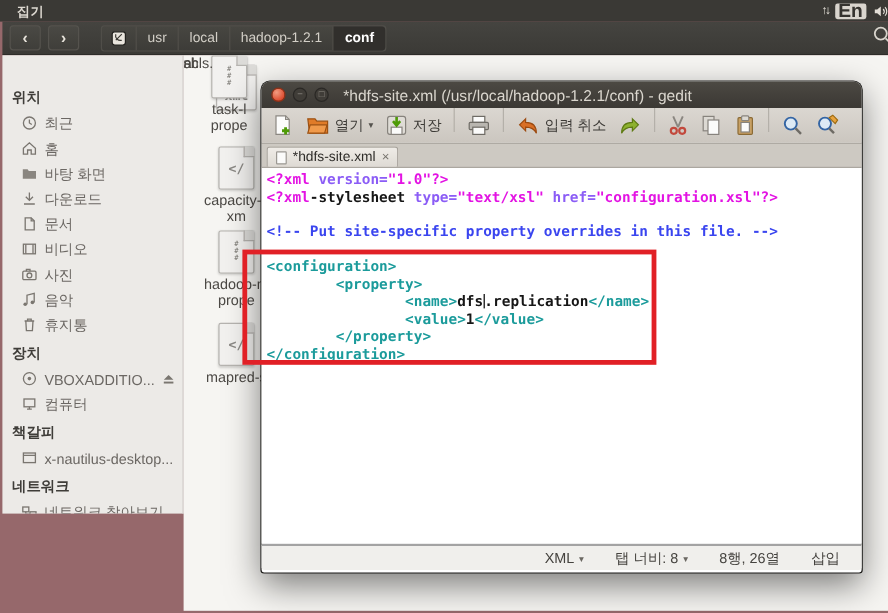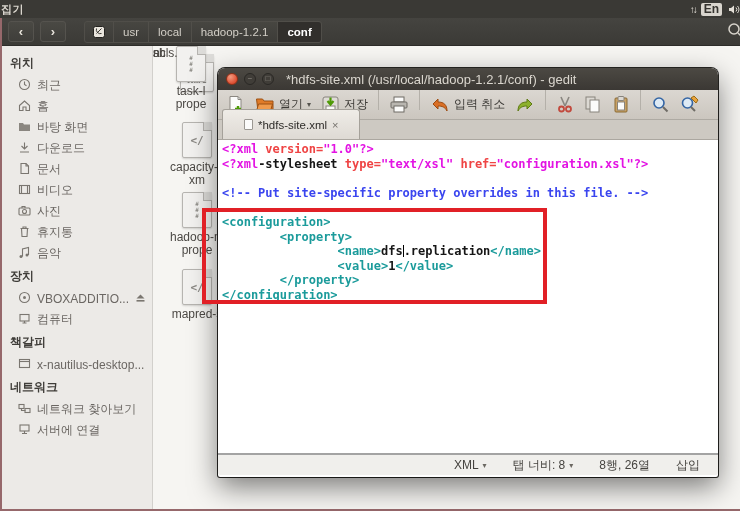--- a/index.html
+++ b/index.html
@@ -2,46 +2,46 @@
 <html><head>
 <meta charset="utf-8">
 <style>
   * { margin:0; padding:0; box-sizing:border-box; }
   html,body { width:740px; height:511px; overflow:hidden; }
   body { font-family:"Liberation Sans","DejaVu Sans",sans-serif; background:#96686B; position:relative; }
 
   
   .topbar { position:absolute; left:0; top:0; width:740px; height:18px; background:#3A3935;
             color:#DCD8D0; display:flex; align-items:center; font-size:11px; z-index:30; }
-  .topbar-title { padding-left:1px; font-weight:bold; letter-spacing:.5px; }
+  .topbar-title { padding-left:14px; font-weight:bold; letter-spacing:.5px; }
   .topbar-right { margin-left:auto; display:flex; align-items:center; gap:5px; padding-right:0; }
   .updown { font-size:10px; letter-spacing:-2px; color:#E6E2DA; }
-  .kbd-box { background:#D9D5CE; color:#35332F; font-size:12px; font-weight:bold;
+  .kbd-box { background:#D9D5CE; color:#35332F; font-size:16px; font-weight:bold;
              padding:0 3px; border-radius:2px; line-height:13px; }
   .speaker svg { display:block; }
 
   
   .fm-window { position:absolute; left:2px; top:18px; width:738px; height:491px; z-index:1; }
   .fm-toolbar { position:absolute; left:0; top:0; width:100%; height:28px;
                 background:linear-gradient(#454440,#3B3A36); border-bottom:1px solid #2D2C29;
                 display:flex; align-items:center; }
   .nav-btn { width:26px; height:21px; margin-left:6px; border:1px solid #55534E; border-radius:3px;
              background:linear-gradient(#4A4944,#3F3E3A); color:#E8E4DC; font-size:13px; font-weight:bold;
              display:flex; align-items:center; justify-content:center; }
   .breadcrumb { display:flex; align-items:center; margin-left:18px; height:22px;
                 border:1px solid #504E49; border-radius:3px; background:linear-gradient(#474641,#3D3C38); }
   .crumb { padding:0 9px; font-size:11.5px; color:#D3CFC7; height:100%; display:flex; align-items:center;
            border-right:1px solid #514F4A; }
   .crumb:last-child { border-right:none; }
   .crumb.icon-crumb { padding:0 7px; }
   .crumb.active { background:#312F2C; color:#FFFFFF; font-weight:bold; border-radius:0 3px 3px 0; }
   .fm-search { margin-left:auto; margin-right:-4px; }
 
-  .fm-sidebar { position:absolute; left:0; top:28px; width:151px; height:463px; background:#ECEAE7;
-                border-right:1px solid #D2D0CC; padding-top:5px; overflow:hidden; }
+  .fm-sidebar { position:absolute; left:0; top:28px; width:151px; height:382px; background:#ECEAE7;
+                border-right:1px solid #D2D0CC; padding-top:23px; overflow:hidden; }
   .sb-header { font-size:12px; font-weight:bold; color:#3F3D39; padding:4px 0 3px 8px; }
   .sb-item { display:flex; align-items:center; gap:6px; height:21px; padding-left:16px;
              font-size:12px; color:#6B6763; white-space:nowrap; }
   .sb-item svg { flex:0 0 auto; }
   .sb-eject { margin-left:auto; margin-right:10px; }
 
   .fm-content { position:absolute; left:151px; top:28px; width:587px; height:463px;
                 background:#F6F5F2; overflow:hidden; }
   .file-item { position:absolute; width:76px; text-align:center; }
   .page-icon { width:30px; height:36px; margin:0 auto 3px auto; background:#F2F1EF;
@@ -78,34 +78,34 @@
 
   .g-toolbar { height:30px; background:linear-gradient(#DBD7D1,#CBC6BF); border-bottom:1px solid #AEAAA3;
                display:flex; padding:0 5px; gap:4px; }
   .tb-btn { display:flex; align-items:center; gap:4px; padding:2px 3px; border-radius:3px; }
   .tb-label { font-size:12px; color:#3C3A36; white-space:nowrap; }
   .tb-caret { font-size:8px; color:#55534E; }
   .tb-sep { width:1px; height:20px; background:#B4B0A9; margin:0 3px; }
   .tb-btn svg { display:block; }
 
   .g-tabbar { height:20px; background:#CDC9C2; border-bottom:1px solid #ABA7A0; display:flex; align-items:flex-end; }
-  .g-tab { height:30px; margin-left:4px; background:linear-gradient(#EFECE7,#DEDAD4);
+  .g-tab { height:17px; margin-left:4px; background:linear-gradient(#EFECE7,#DEDAD4);
            border:1px solid #A5A19A; border-bottom:none; border-radius:3px 3px 0 0;
-           display:flex; align-items:center; gap:5px; padding:0 21px; }
+           display:flex; align-items:center; gap:5px; padding:0 7px; }
   .g-tab-label { font-size:11.5px; color:#2E2C29; }
   .g-tab-close { font-size:11px; color:#75726C; }
   .tab-doc-icon { width:9px; height:11px; background:#FBFBFA; border:1px solid #9B9892; border-radius:1px; }
 
   .g-editor { height:313px; background:#FFFFFF; padding:2px 0 0 4px; overflow:hidden; cursor:text; }
   .code-line { font-family:"DejaVu Sans Mono",monospace; font-size:12px; line-height:14.6px;
                height:14.6px; white-space:pre; }
   .code-line span { font-weight:bold; }
   .c-pi   { color:#E313E3; }
   .c-str  { color:#E313E3; }
-  .c-attr { color:#ef4444;text-align:center; }
+  .c-attr { color:#8b5cf6;text-align:center; }
   .c-tag  { color:#1B9B9B; }
   .c-com  { color:#3A45EF; }
   .c-plain{ color:#161616; }
   .c-caret{ display:inline-block; width:1px; height:12px; background:#000; vertical-align:-2px; }
 
   .g-statusbar { height:22px; background:#F0EFEC; border-top:2px solid #a3a3a3; border-radius:0 0 2px 2px;
                  display:flex; align-items:center; justify-content:flex-end; gap:26px; padding-right:18px;
                  font-size:12px; color:#45433F; }
   .sb-caret { font-size:8px; color:#6B6862; margin-left:4px; }
   .status-item { display:flex; align-items:center; }
@@ -199,31 +199,31 @@
       <div class="sb-item">
         <span><svg width="13" height="13" viewBox="0 0 13 13">
             <rect x="1" y="4" width="11" height="7" rx="1" fill="none" stroke="#7A7670" stroke-width="1.1"></rect>
             <circle cx="6.5" cy="7.5" r="2" fill="none" stroke="#7A7670" stroke-width="1.1"></circle>
             <path d="M4 4V2.5h3V4" fill="none" stroke="#7A7670" stroke-width="1.1"></path>
           </svg></span>
         <span>사진</span>
       </div>
       <div class="sb-item">
         <span><svg width="13" height="13" viewBox="0 0 13 13">
-            <path d="M2.5 3.5h8M5 3.5V2h3v1.5M3.5 3.5l.5 8h5l.5-8" fill="none" stroke="#7A7670" stroke-width="1.1"></path>
-          </svg></span>
-        <span>휴지통</span>
-      </div>
-      <div class="sb-item">
-        <span><svg width="13" height="13" viewBox="0 0 13 13">
             <path d="M4.5 10.5V3l6-1.5V9" fill="none" stroke="#7A7670" stroke-width="1.1"></path>
             <circle cx="3" cy="10.5" r="1.5" fill="#7A7670"></circle>
             <circle cx="9" cy="9" r="1.5" fill="#7A7670"></circle>
           </svg></span>
         <span>음악</span>
+      </div>
+      <div class="sb-item">
+        <span><svg width="13" height="13" viewBox="0 0 13 13">
+            <path d="M2.5 3.5h8M5 3.5V2h3v1.5M3.5 3.5l.5 8h5l.5-8" fill="none" stroke="#7A7670" stroke-width="1.1"></path>
+          </svg></span>
+        <span>휴지통</span>
       </div>
       <div class="sb-header">장치</div>
       <div class="sb-item">
         <span><svg width="13" height="13" viewBox="0 0 13 13">
             <circle cx="6.5" cy="6.5" r="5" fill="none" stroke="#7A7670" stroke-width="1.1"></circle>
             <circle cx="6.5" cy="6.5" r="1.5" fill="#7A7670"></circle>
           </svg></span>
         <span>VBOXADDITIO...</span>
         <span class="sb-eject"><svg width="11" height="10" viewBox="0 0 11 10">
             <path d="M1.5 5.5L5.5 1.5 9.5 5.5z" fill="#7A7670"></path>

